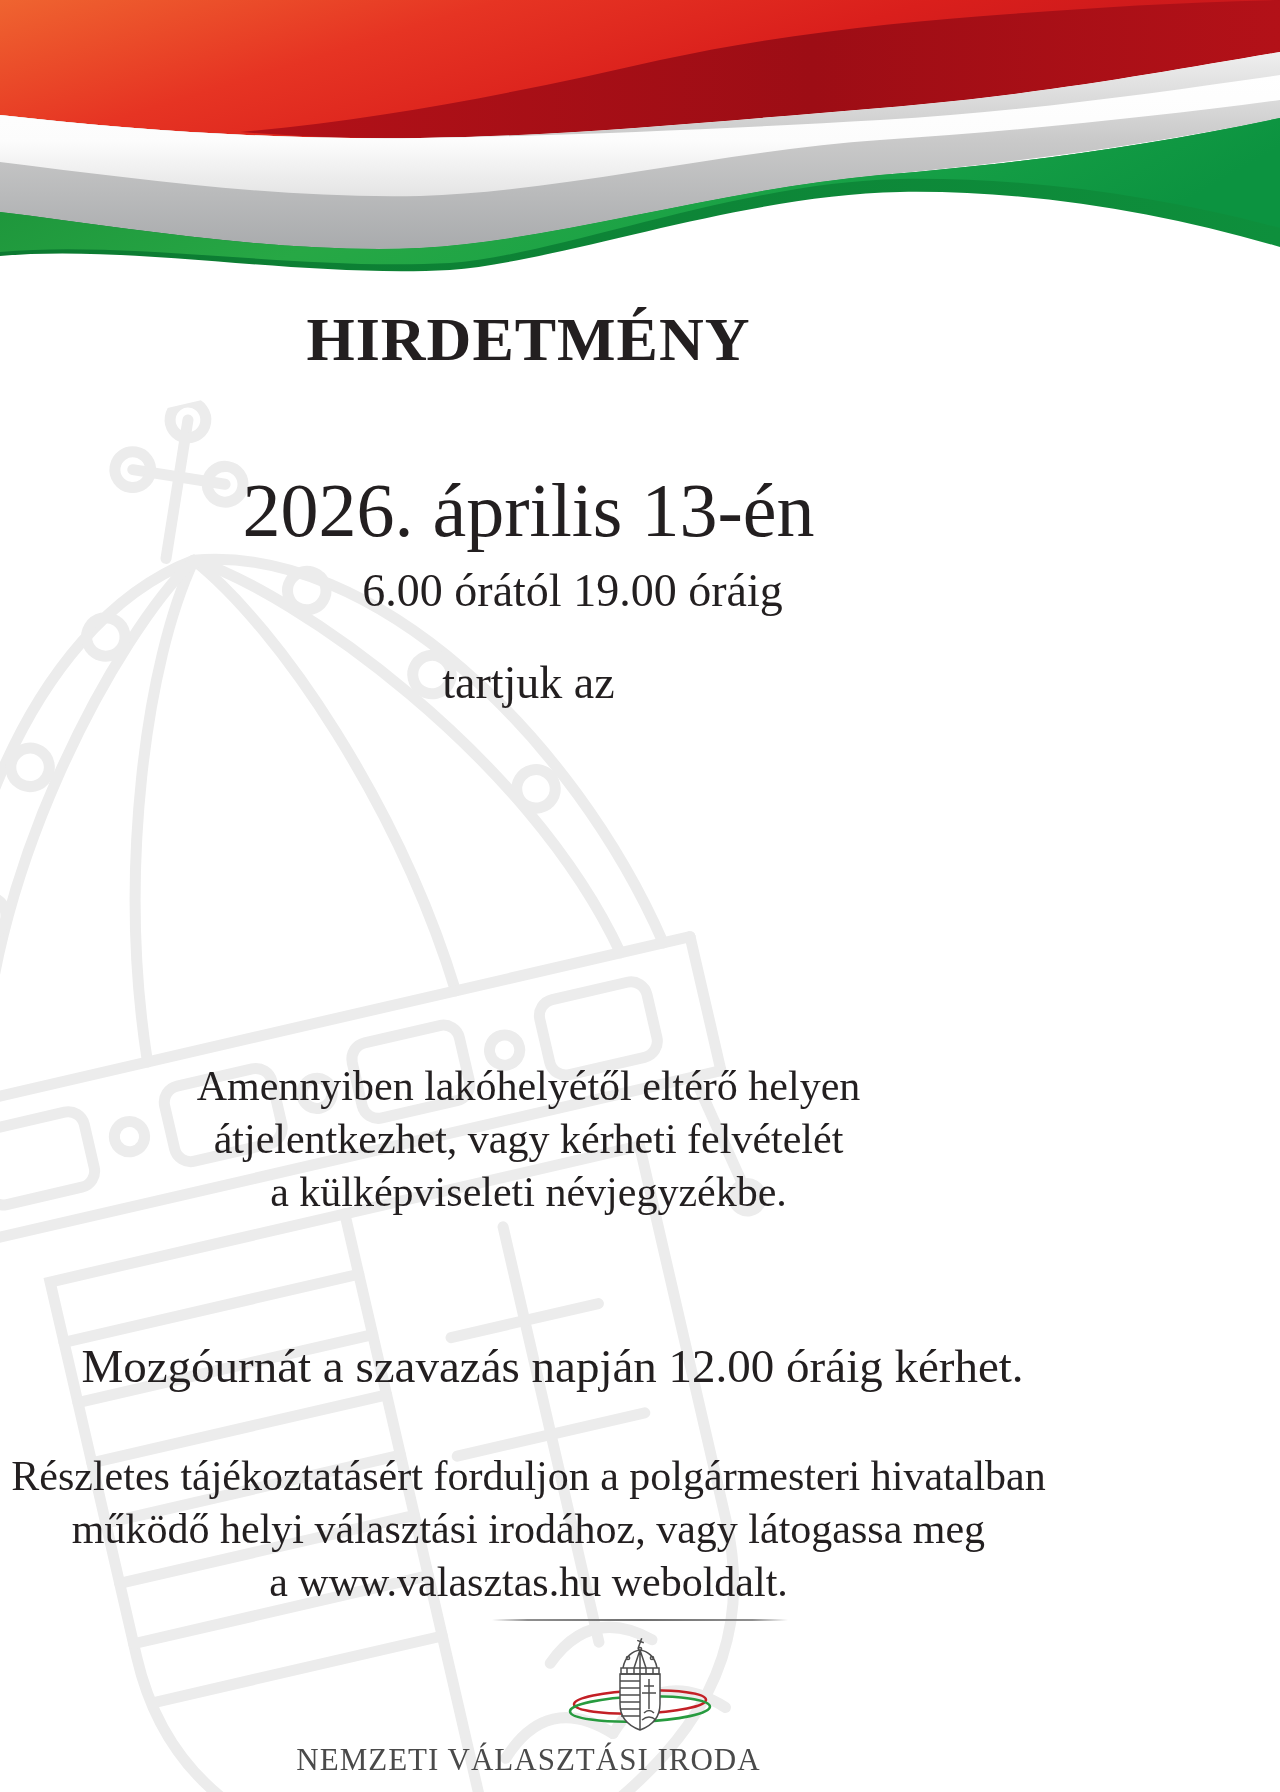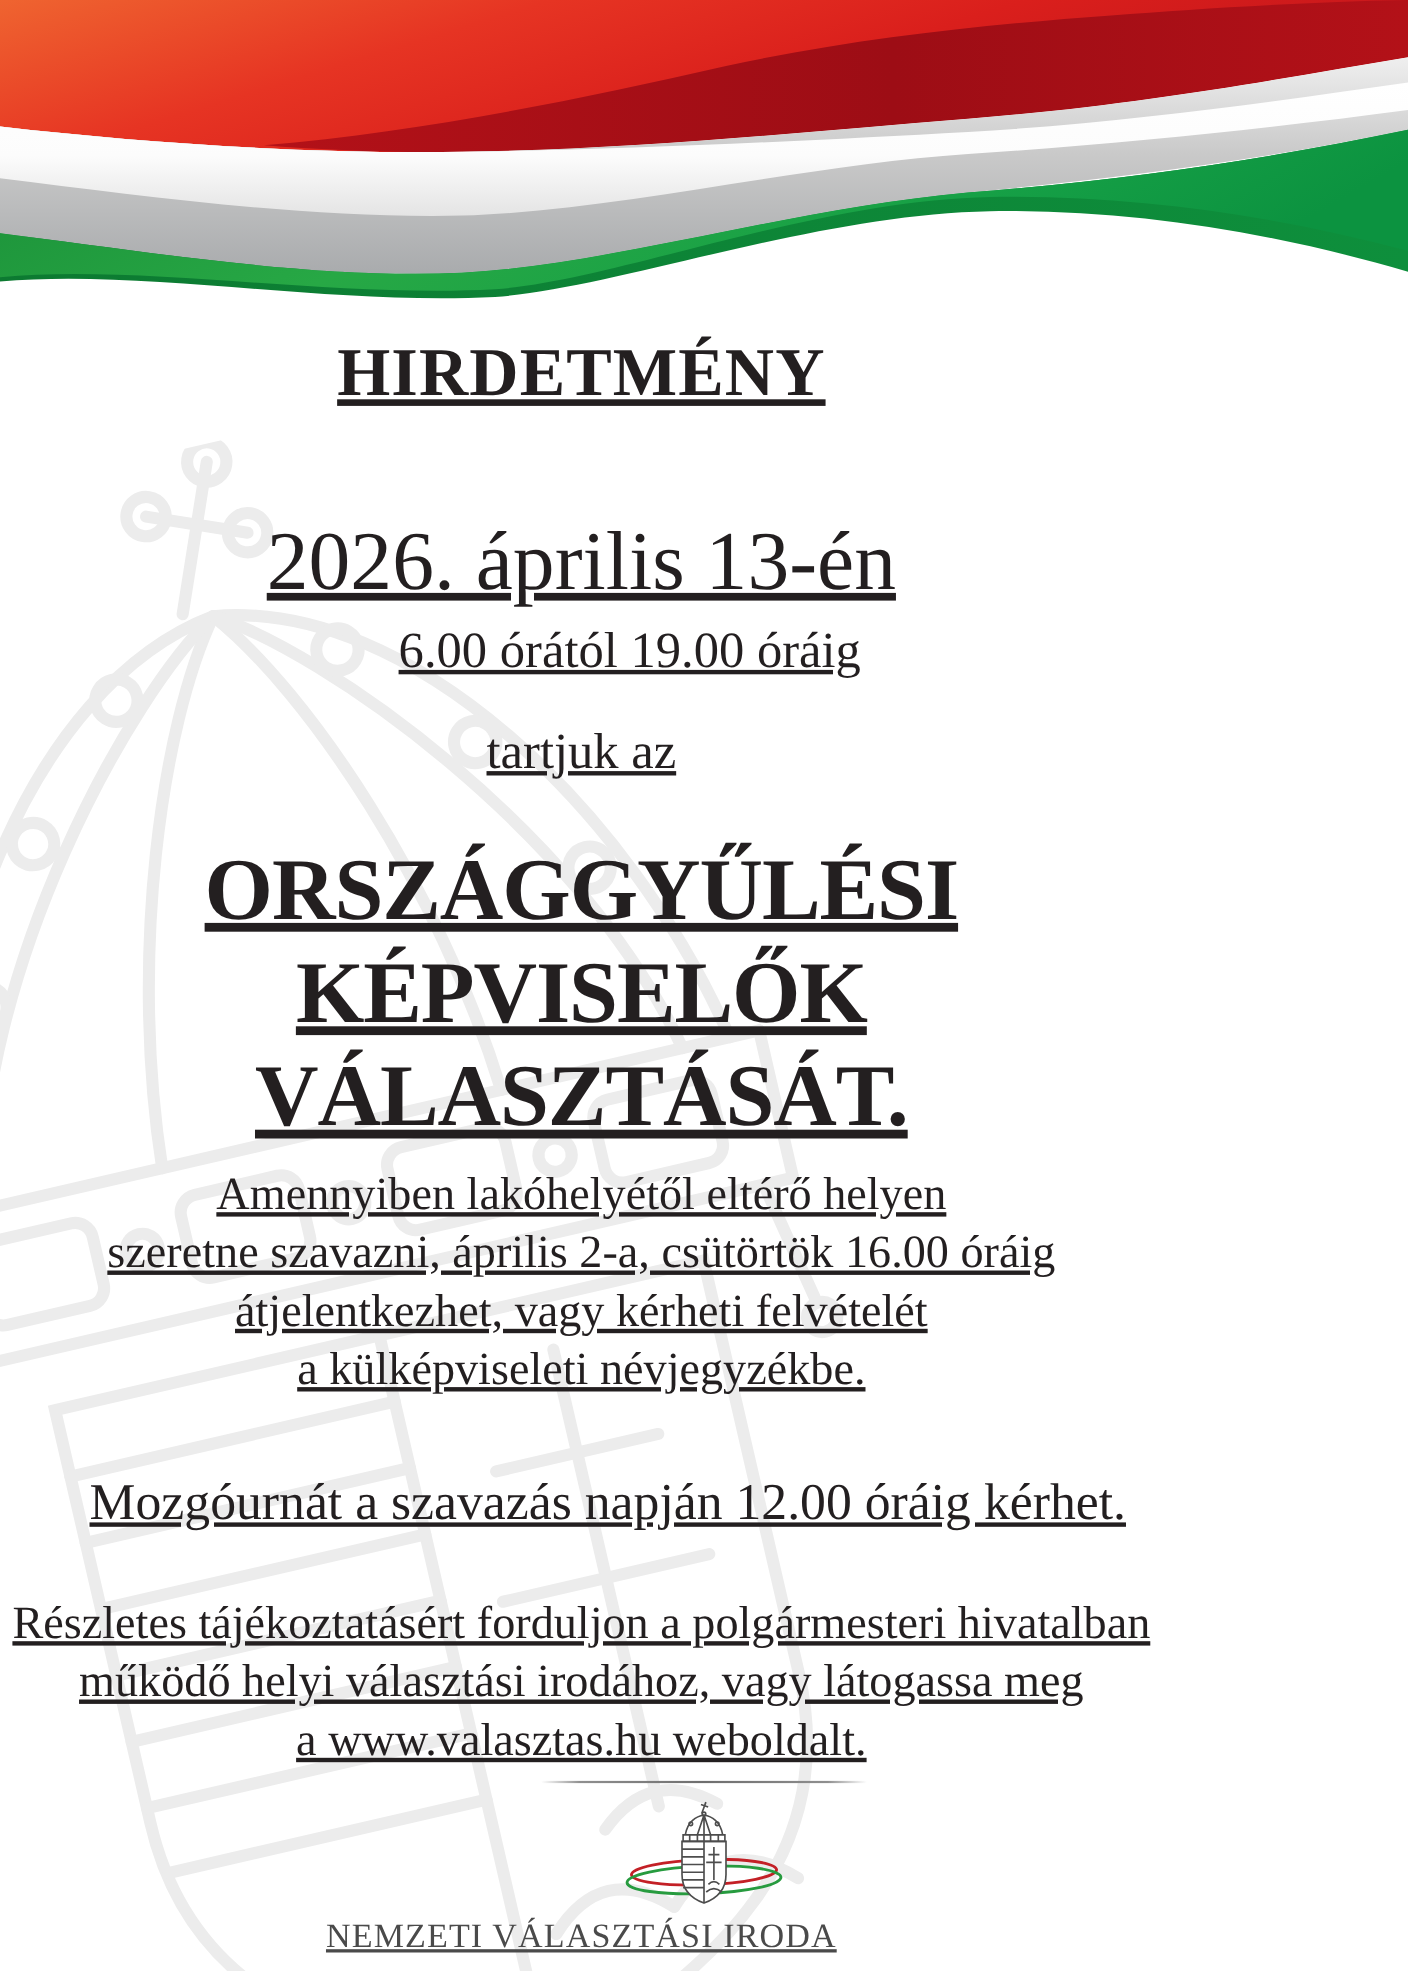--- a/index.html
+++ b/index.html
@@ -7,21 +7,21 @@
        font-family:"Liberation Serif","DejaVu Serif",serif;color:#231f20;}
   .page{position:absolute;inset:0;overflow:hidden;}
 
   
   .flag{position:absolute;top:0;left:0;width:1280px;height:300px;}
 
   
   .watermark{position:absolute;left:-90px;top:385px;width:880px;height:1458px;
              transform:rotate(-13deg);z-index:0;pointer-events:none;}
 
-  .txt{position:absolute;left:0;width:1057px;text-align:center;z-index:2;text-decoration:underline;}
+  .txt{position:absolute;left:0;width:1057px;text-align:center;z-index:2;}
 
   .hirdetmeny{top:308px;font-size:62px;font-weight:bold;letter-spacing:1px;line-height:1;}
   .dateline{top:468px;font-size:76px;line-height:84px;}
   .timeline{top:566px;font-size:46px;line-height:50px;padding-left:44px;}
   .leadin{top:658px;font-size:46px;line-height:50px;}
   .election-title{top:762px;font-size:80px;font-weight:bold;line-height:94px;letter-spacing:-1px;}
   .para{font-size:42px;line-height:53px;}
   .para1{top:1060px;}
   .mozgo{top:1340px;font-size:47px;line-height:53px;padding-left:24px;}
   .para2{top:1450px;}
@@ -142,28 +142,23 @@
   </div>
 
   <h1 class="txt hirdetmeny" style="margin:0">HIRDETMÉNY</h1>
 
   <div class="txt dateline">2026. április 13-én</div>
 
   <div class="txt timeline">6.00 órától 19.00 óráig</div>
 
   <div class="txt leadin">tartjuk az</div>
 
-  <div class="txt election-title">
-    <div>ORSZÁGGYŰLÉSI</div>
-    <div>KÉPVISELŐK VÁLASZTÁSÁT.</div>
-  </div>
 
   <div class="txt para para1">
     <div>Amennyiben lakóhelyétől eltérő helyen</div>
-    <div>szeretne szavazni, április 2-a, csütörtök 16.00 óráig</div>
     <div>átjelentkezhet, vagy kérheti felvételét</div>
     <div>a külképviseleti névjegyzékbe.</div>
   </div>
 
   <div class="txt mozgo">Mozgóurnát a szavazás napján 12.00 óráig kérhet.</div>
 
   <div class="txt para para2">
     <div>Részletes tájékoztatásért forduljon a polgármesteri hivatalban</div>
     <div>működő helyi választási irodához, vagy látogassa meg</div>
     <div>a www.valasztas.hu weboldalt.</div>

